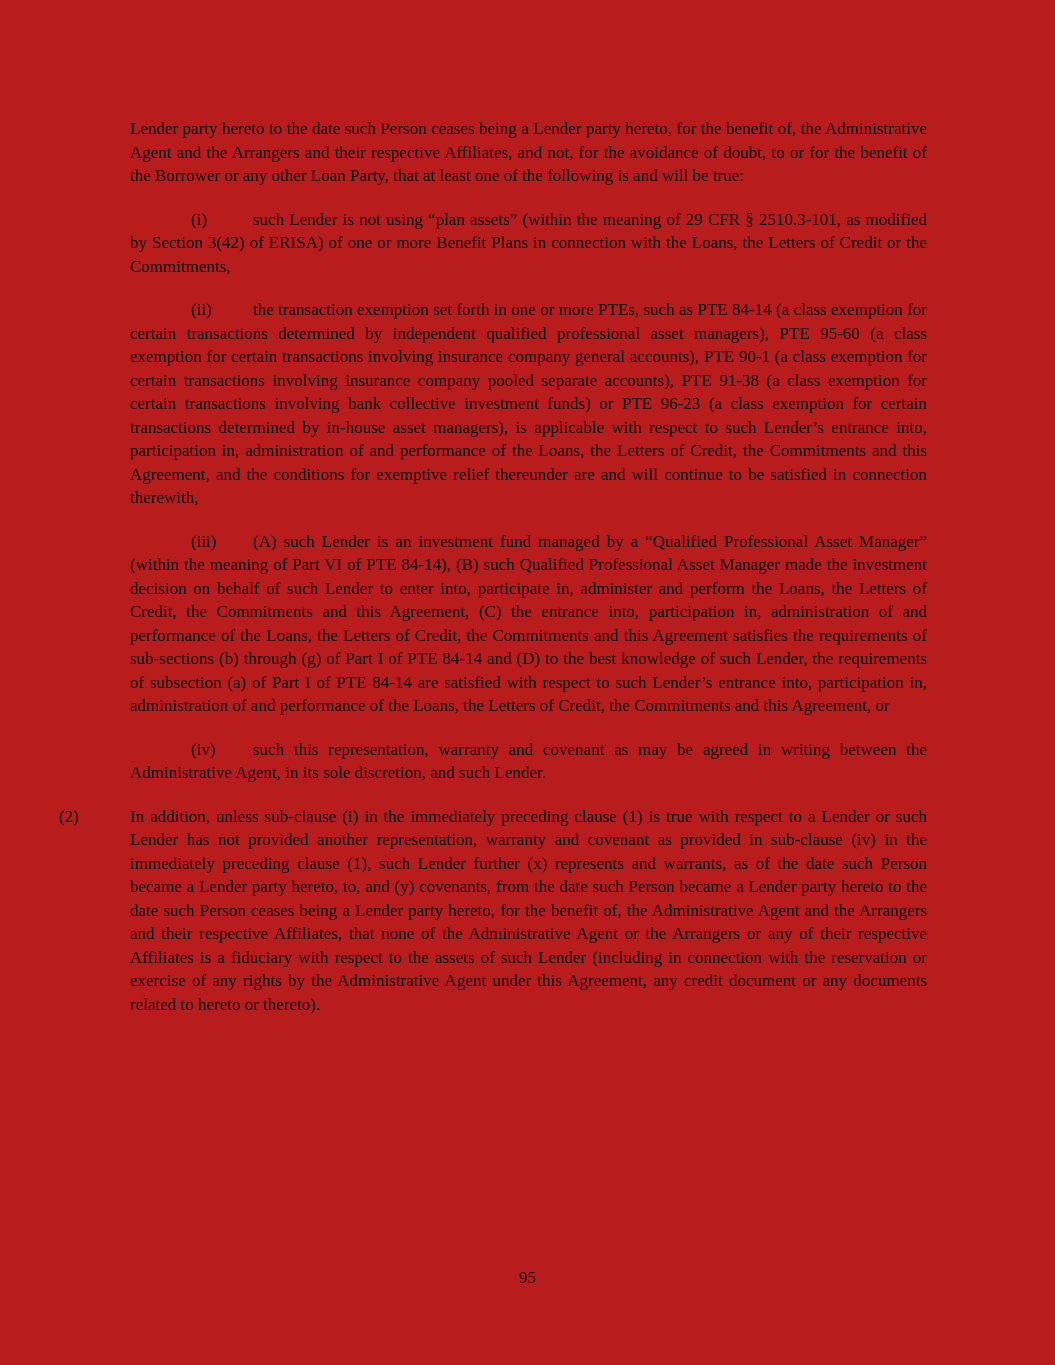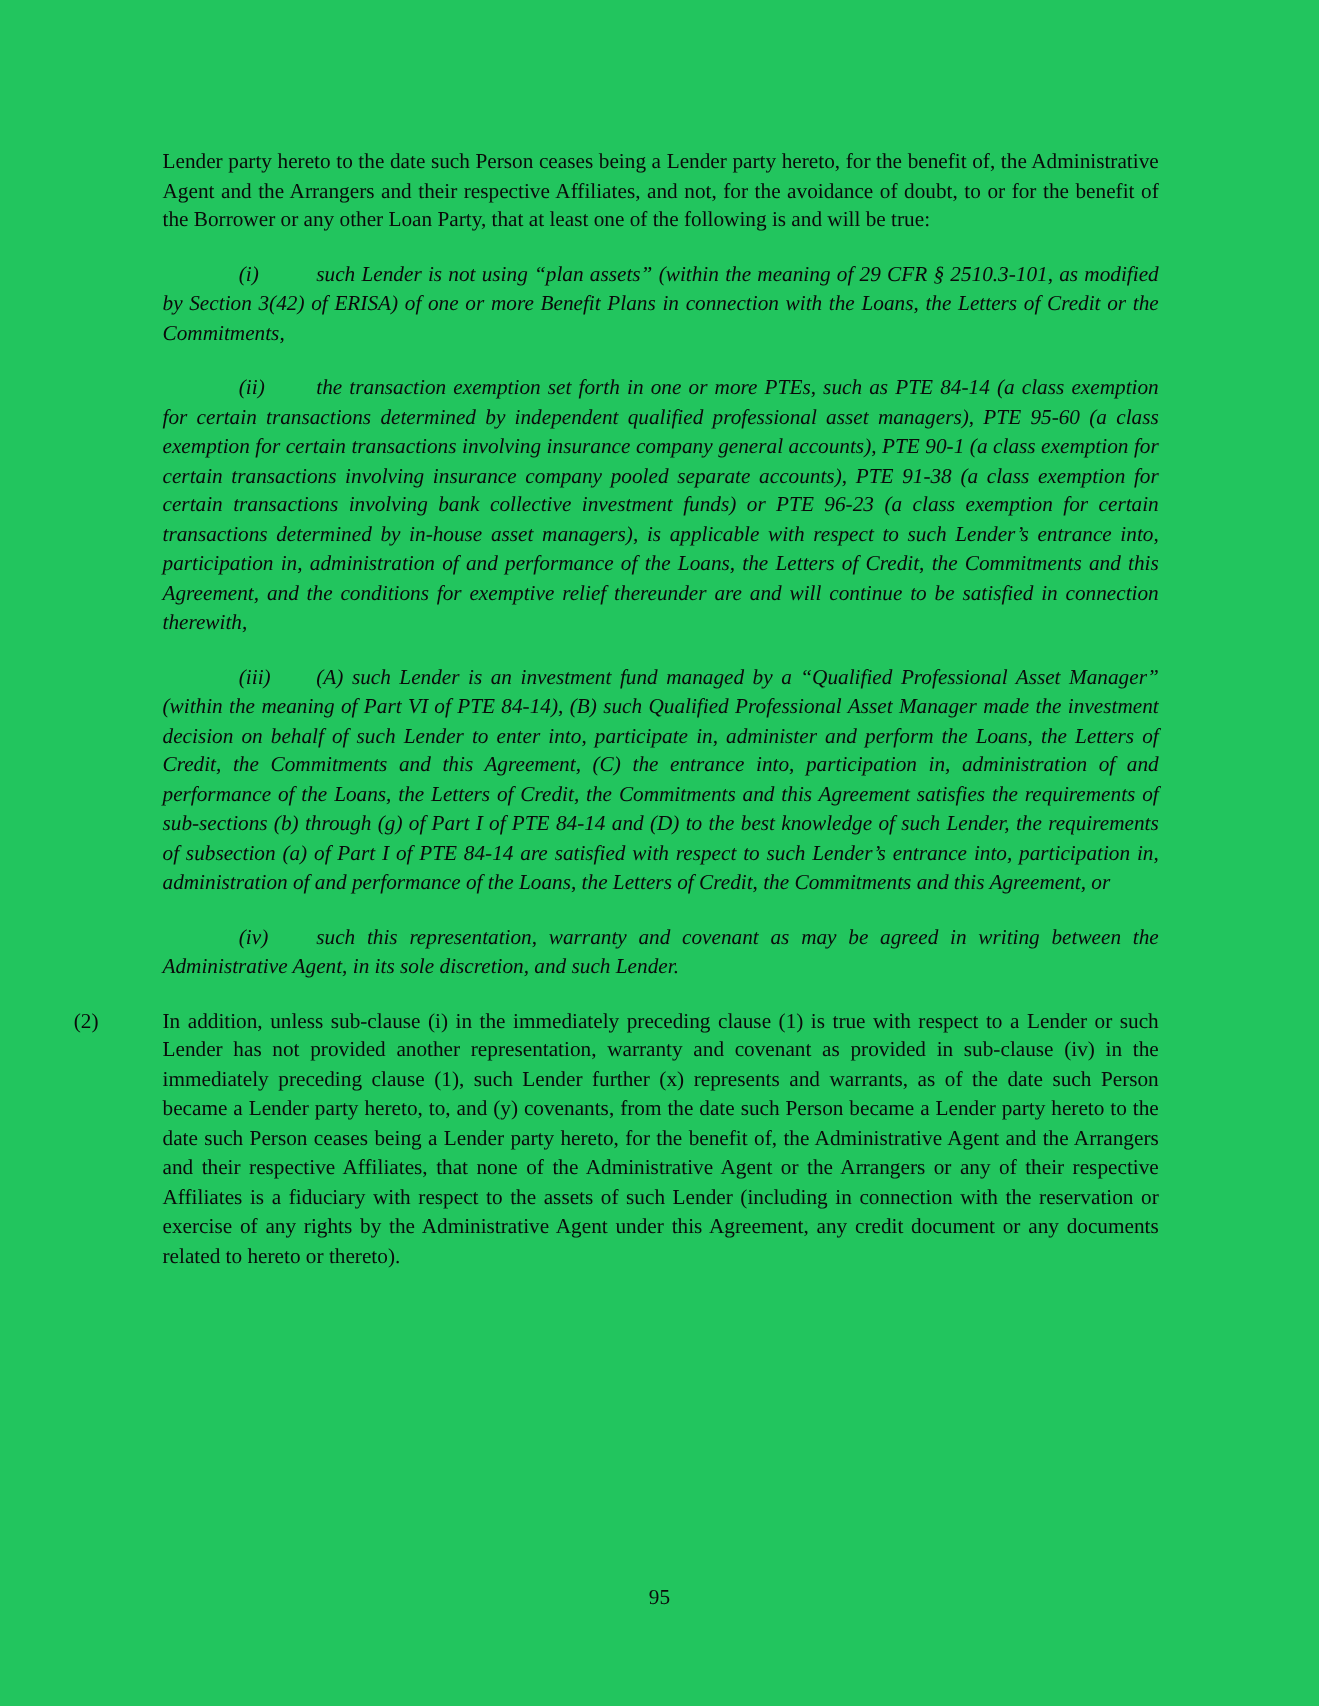--- a/index.html
+++ b/index.html
@@ -5,42 +5,41 @@
   html, body {
     margin: 0;
     padding: 0;
     background: #e8e8e8;
   }
   .page {
     position: relative;
     width: 1055px;
     height: 1365px;
     margin: 0 auto;
-    background: #22c55e;
+    background: #b91c1c;
     font-family: "Liberation Serif", "DejaVu Serif", serif;
     font-size: 17px;
     line-height: 23.5px;
     color: #0a0a0a;
     overflow: hidden;
   }
   .content {
     position: absolute;
     left: 130px;
     top: 117px;
     width: 797px;
   }
   .content p {
     margin: 0 0 20px 0;
     text-align: justify;
   }
   
   .clause {
     margin-left: 56px;
     text-indent: 61px;
-    font-style: italic;
   }
   .cnum {
     display: inline-block;
     width: 62px;
     text-indent: 0;
   }
   
   .hang {
     margin-left: 313px;
     text-indent: -71px;

